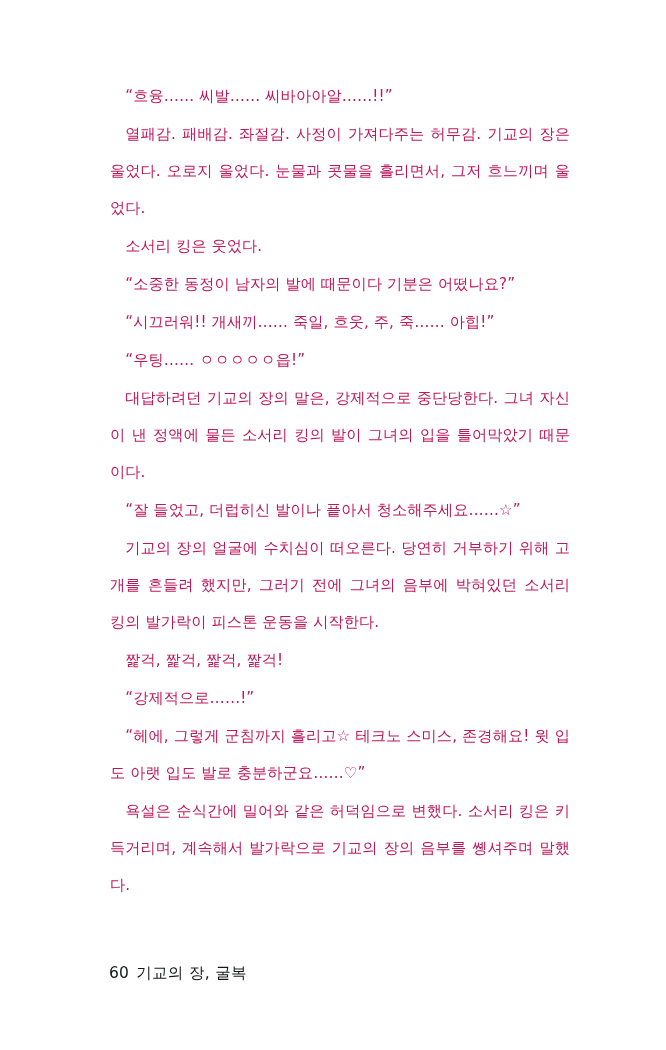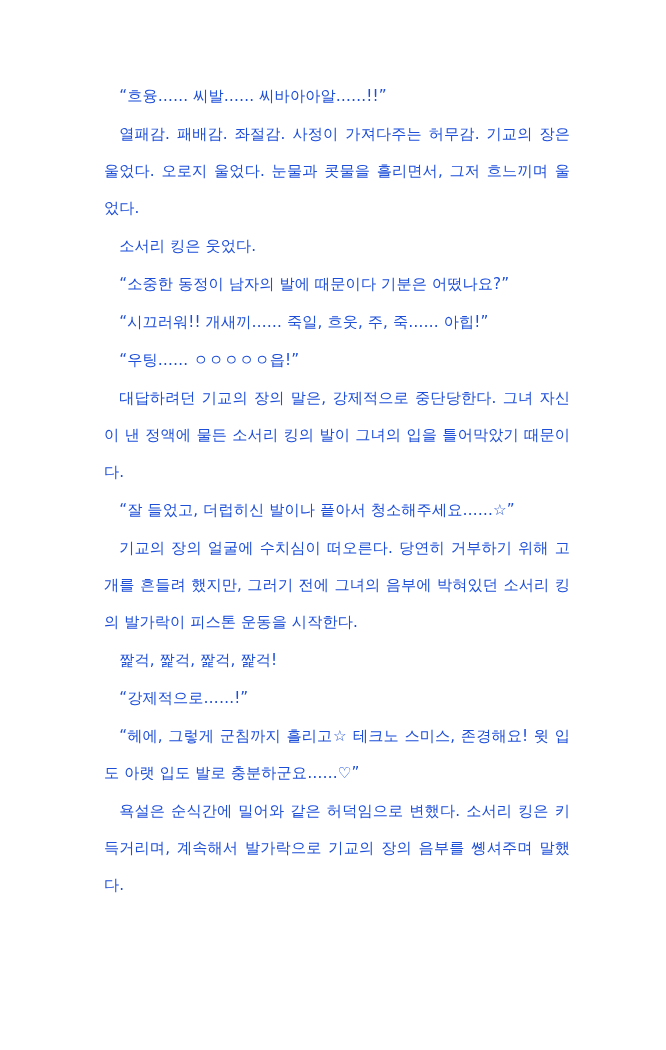--- a/index.html
+++ b/index.html
@@ -22,29 +22,29 @@
     height: 1050px;
     background: #ffffff;
   }
   .text-block {
     position: absolute;
     left: 100px;
     top: 78px;
     width: 470px;
   }
   .para {
-    margin: 0 0 1px 4px;
+    margin: 0 0 1px 10px;
     font-size: 15.2px;
     line-height: 37px;
     text-align: justify;
     text-justify: inter-character;
     letter-spacing: 0.1px;
     word-break: break-all;
     text-indent: 1em;
-    color: #1d4ed8;
+    color: #be185d;
   }
   .footer {
     position: absolute;
     left: 88px;
     bottom: 48px;
     font-size: 15.5px;
     letter-spacing: 0.3px;
     color: #15171a;
     white-space: pre;
   }
@@ -65,13 +65,16 @@
     <p class="para">“우팅…… ㅇㅇㅇㅇㅇ읍!”</p>
     <p class="para">대답하려던 기교의 장의 말은, 강제적으로 중단당한다. 그녀 자신이 낸 정액에 물든 소서리 킹의 발이 그녀의 입을 틀어막았기 때문이다.</p>
     <p class="para">“잘 들었고, 더럽히신 발이나 픝아서 청소해주세요……☆”</p>
     <p class="para">기교의 장의 얼굴에 수치심이 떠오른다. 당연히 거부하기 위해 고개를 흔들려 했지만, 그러기 전에 그녀의 음부에 박혀있던 소서리 킹의 발가락이 피스톤 운동을 시작한다.</p>
     <p class="para">짩걱, 짩걱, 짩걱, 짩걱!</p>
     <p class="para">“강제적으로……!”</p>
     <p class="para">“헤에, 그렇게 군침까지 흘리고☆ 테크노 스미스, 존경해요! 윗 입도 아랫 입도 발로 충분하군요……♡”</p>
     <p class="para">욕설은 순식간에 밀어와 같은 허덕임으로 변했다. 소서리 킹은 키득거리며, 계속해서 발가락으로 기교의 장의 음부를 쏑셔주며 말했다.</p>
   </div>
 
+  <div class="footer">
+    <span class="pagenum">60</span><span>기교의 장, 굴복</span>
+  </div>
 </div>
 
 </body></html>

